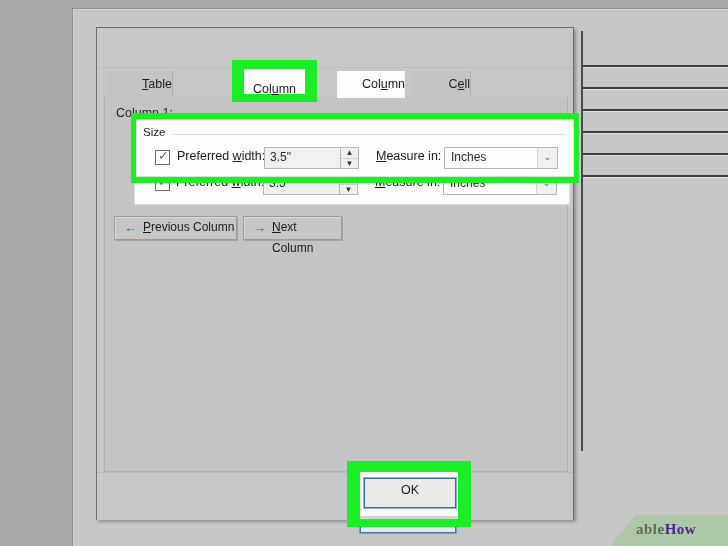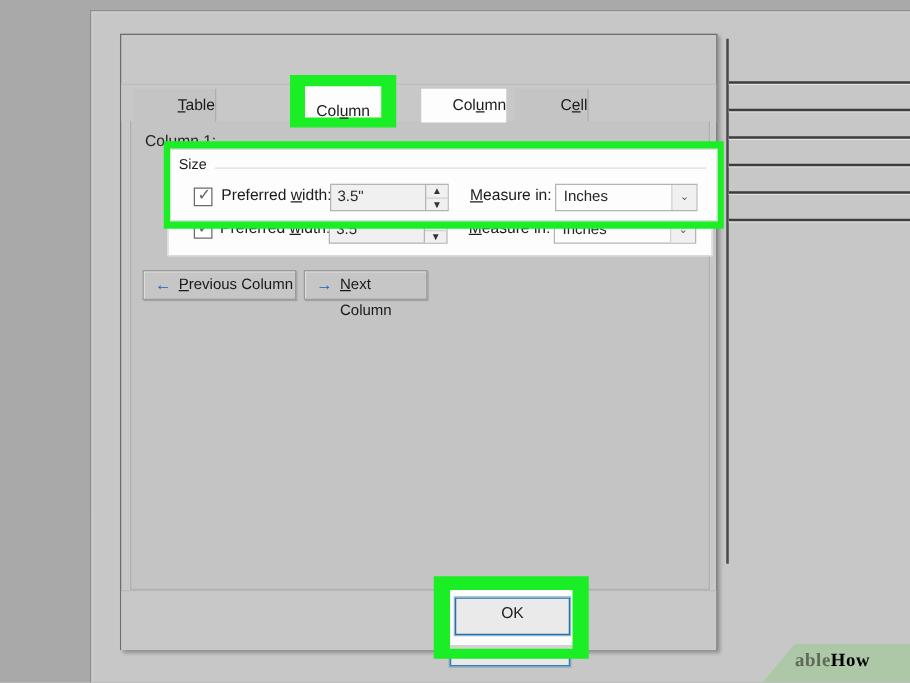--- a/index.html
+++ b/index.html
@@ -391,21 +391,21 @@
   #watermark .wm-text {
     position: absolute;
     left: 26px;
     top: 6px;
     font-size: 15px;
     font-family: "Liberation Serif", serif;
     font-weight: bold;
     color: #5d6a57;
     letter-spacing: .5px;
   }
-  #watermark .wm-text .how { color: #000000; }
+  #watermark .wm-text .how { color: #4c1d95; }
   u.acc { text-decoration: underline; }
 </style>
 </head>
 <body>
 
 <div id="doc-page">
   <div id="doc-table">
     <div class="vline"></div>
     <div class="hline" style="top:34px"></div>
     <div class="hline" style="top:56px"></div>

